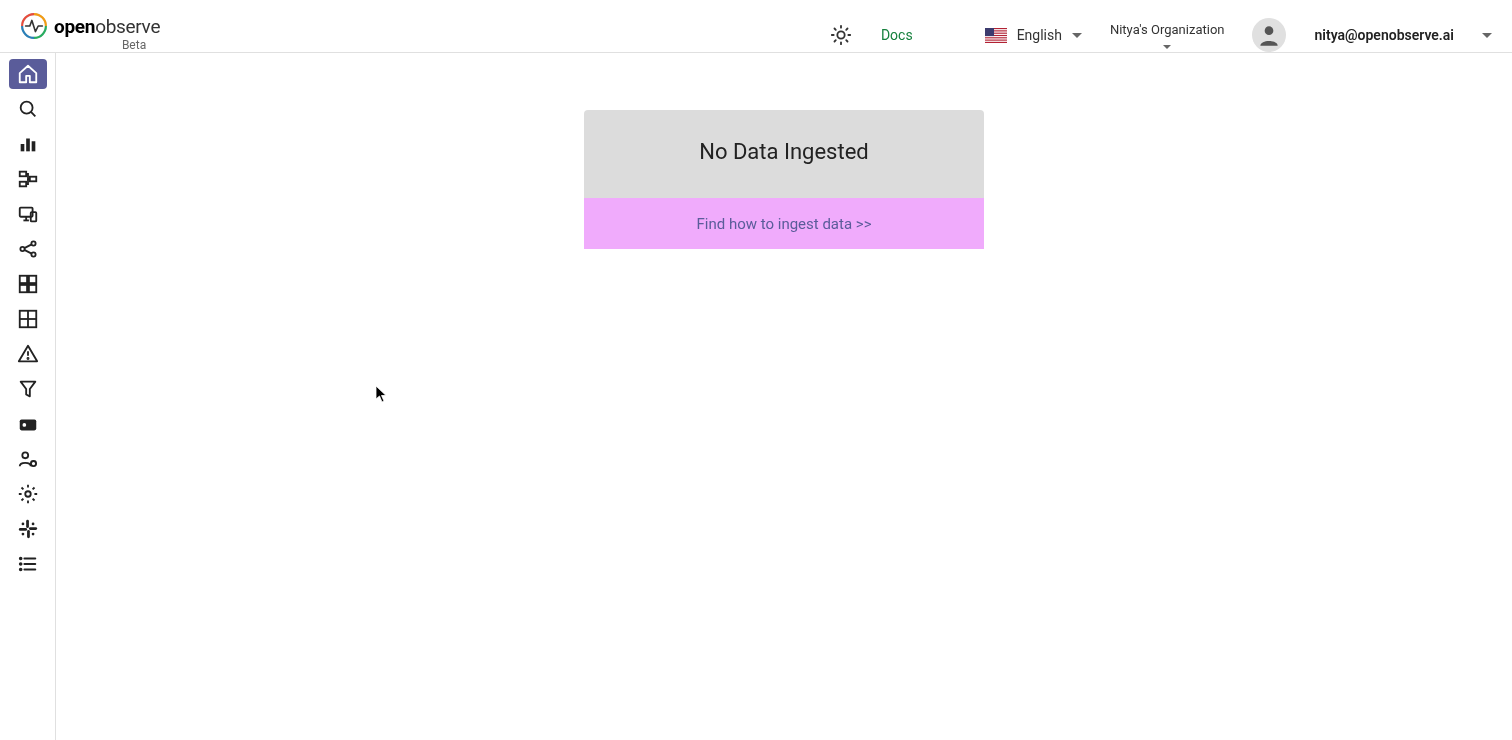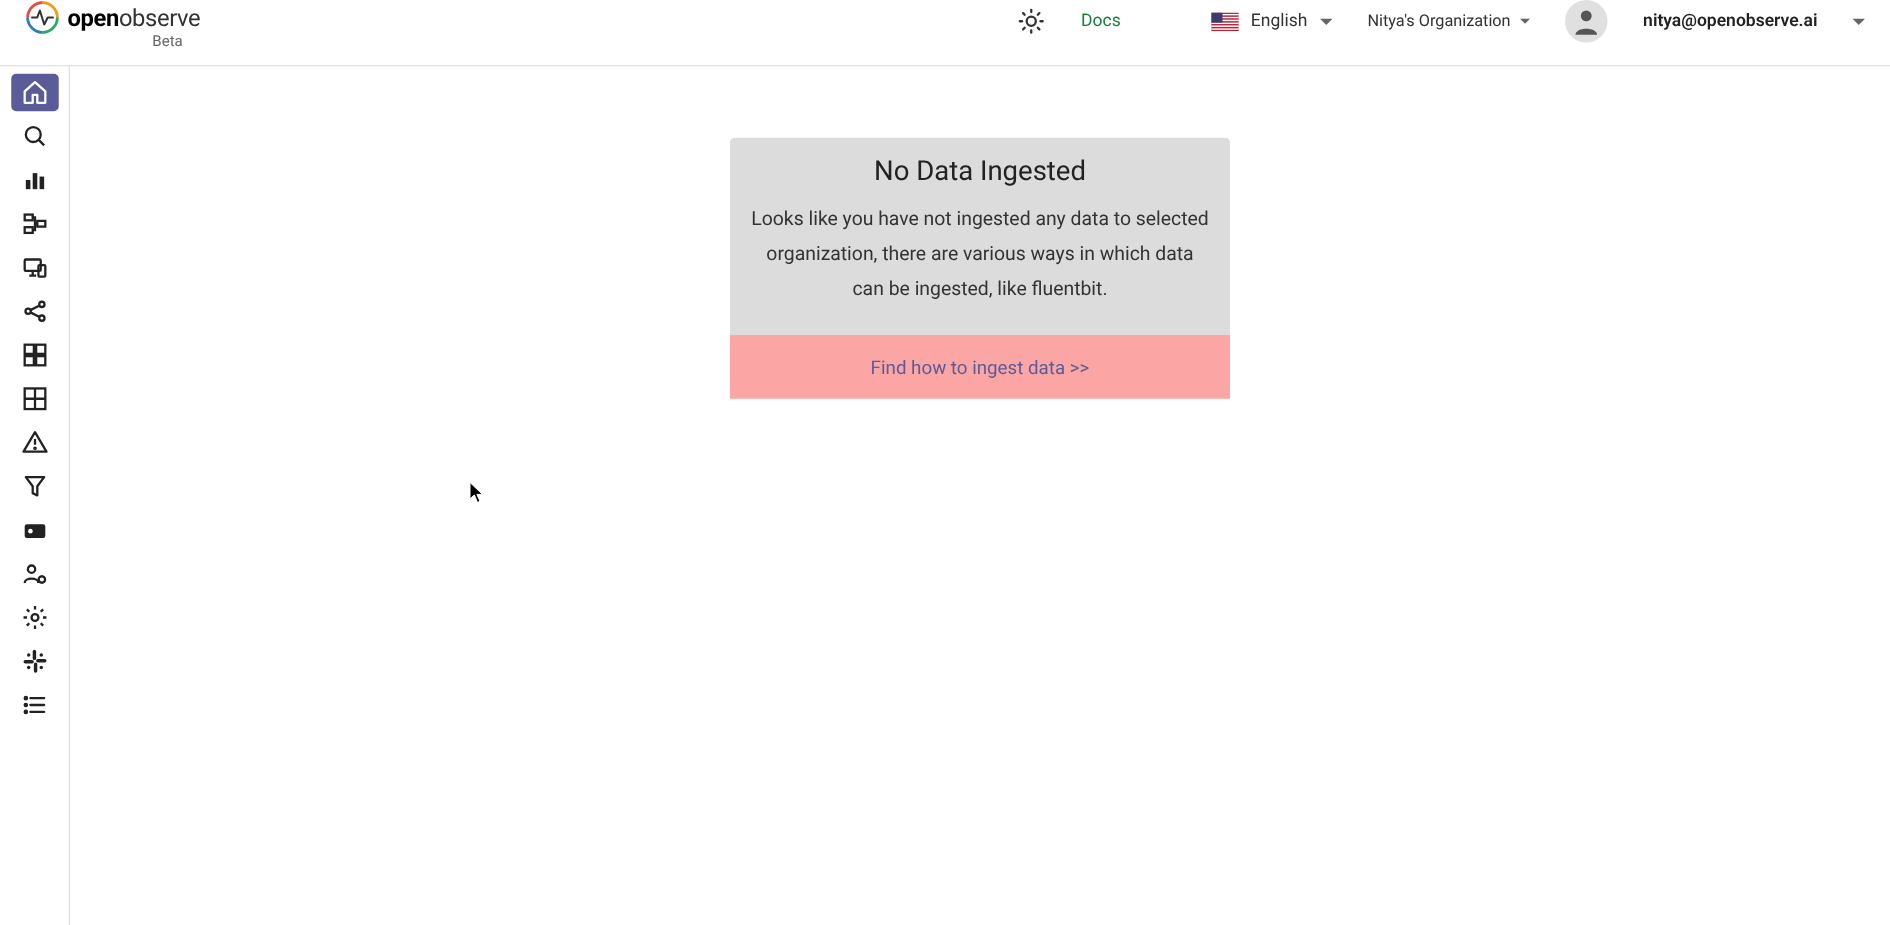--- a/index.html
+++ b/index.html
@@ -1,57 +1,57 @@
 <!DOCTYPE html>
 <html><head>
   <meta charset="utf-8">
   <style>
     * { margin: 0; padding: 0; box-sizing: border-box; }
     body { font-family: -apple-system, BlinkMacSystemFont, "Segoe UI", Roboto, sans-serif; background: #fff; color: #222; width: 1512px; height: 740px; overflow: hidden; }
 
     
-    .header { height: 53px; display: flex; align-items: flex-start; justify-content: space-between; padding: 0 20px; border-bottom: 1px solid #e0e0e0; }
+    .header { height: 53px; display: flex; align-items: flex-end; justify-content: space-between; padding: 0 20px; border-bottom: 1px solid #e0e0e0; }
     .logo-block { display: flex; flex-direction: column; align-items: flex-end; }
     .logo-row { display: flex; align-items: center; gap: 6px; }
     .logo-mark { width: 28px; height: 28px; }
     .logo-text { font-size: 19px; font-weight: 600; letter-spacing: -0.3px; }
     .logo-text .open { color: #000; font-weight: 700; }
     .logo-text .observe { color: #333; font-weight: 400; }
     .beta-label { font-size: 12px; color: #666; margin-top: -2px; margin-right: 14px; }
 
     .header-right { display: flex; align-items: center; gap: 28px; }
     .theme-btn { width: 24px; height: 24px; display: flex; align-items: center; justify-content: center; cursor: pointer; }
     .docs-link { font-size: 14px; color: #15803d; cursor: pointer; }
     .lang-select { display: flex; align-items: center; gap: 10px; cursor: pointer; padding-left: 44px; }
     .flag { width: 22px; height: 15px; }
     .lang-label { font-size: 14px; color: #333; }
     .caret-down { width: 0; height: 0; border-left: 5px solid transparent; border-right: 5px solid transparent; border-top: 5px solid #666; }
     .caret-down.small { border-left-width: 4px; border-right-width: 4px; border-top-width: 4px; }
-    .org-select { display: flex; align-items: center; gap: 8px; cursor: pointer; }
+    .org-select { display: flex; align-items: center; gap: 8px; cursor: pointer; flex-direction: column; }
     .org-label { font-size: 13px; color: #333; }
     .user-block { display: flex; align-items: center; gap: 28px; cursor: pointer; }
     .avatar-circle { width: 34px; height: 34px; border-radius: 50%; background: #e0e0e0; display: flex; align-items: center; justify-content: center; }
     .user-email { font-size: 14px; font-weight: 600; color: #222; }
 
     
     .body-row { display: flex; height: calc(740px - 53px); }
 
     
     .sidebar { width: 56px; border-right: 1px solid #e0e0e0; display: flex; flex-direction: column; align-items: center; padding-top: 6px; gap: 0; }
     .side-item { width: 38px; height: 30px; display: flex; align-items: center; justify-content: center; cursor: pointer; border-radius: 4px; margin-bottom: 5px; }
     .side-item.active { background: #5a5c9a; color: #fff; }
     .side-item svg { width: 22px; height: 22px; }
 
     
     .main { flex: 1; display: flex; justify-content: center; padding-top: 57px; }
     .empty-card { width: 400px; border-radius: 4px; overflow: hidden; }
-    .empty-top { background: #dcdcdc; padding: 15px 16px 22px; text-align: center; }
+    .empty-top { background: #dcdcdc; padding: 29px 16px 22px; text-align: center; }
     .empty-title { font-size: 22px; color: #222; margin-bottom: 12px; }
     .empty-desc { font-size: 15.5px; color: #333; line-height: 1.8; }
-    .empty-bottom { background: #fca5a5; padding: 16px 16px; text-align: center; }
+    .empty-bottom { background: #f0abfc; padding: 16px 16px; text-align: center; }
     .ingest-link { font-size: 15px; color: #5a5c9a; cursor: pointer; }
 
     
     .cursor-pointer { position: absolute; left: 375px; top: 385px; pointer-events: none; }
 
   </style>
 </head>
 <body>
 
 <div class="header">
@@ -250,21 +250,20 @@
           <circle cx="4" cy="18" r="1" fill="#222"></circle>
         </svg>
     </div>
 
   </div>
 
   <div class="main">
     <div class="empty-card">
       <div class="empty-top">
         <div class="empty-title">No Data Ingested</div>
-        <div class="empty-desc">Looks like you have not ingested any data to selected organization, there are various ways in which data can be ingested, like fluentbit.</div>
       </div>
       <div class="empty-bottom">
         <span class="ingest-link">Find how to ingest data &gt;&gt;</span>
       </div>
     </div>
   </div>
 </div>
 
 <svg class="cursor-pointer" width="14" height="18" viewBox="0 0 14 18">
   <path d="M1 1 L1 14 L4.5 11 L7 17 L9 16 L6.5 10.5 L11 10.5 Z" fill="#000" stroke="#fff" stroke-width="0.8"></path>

